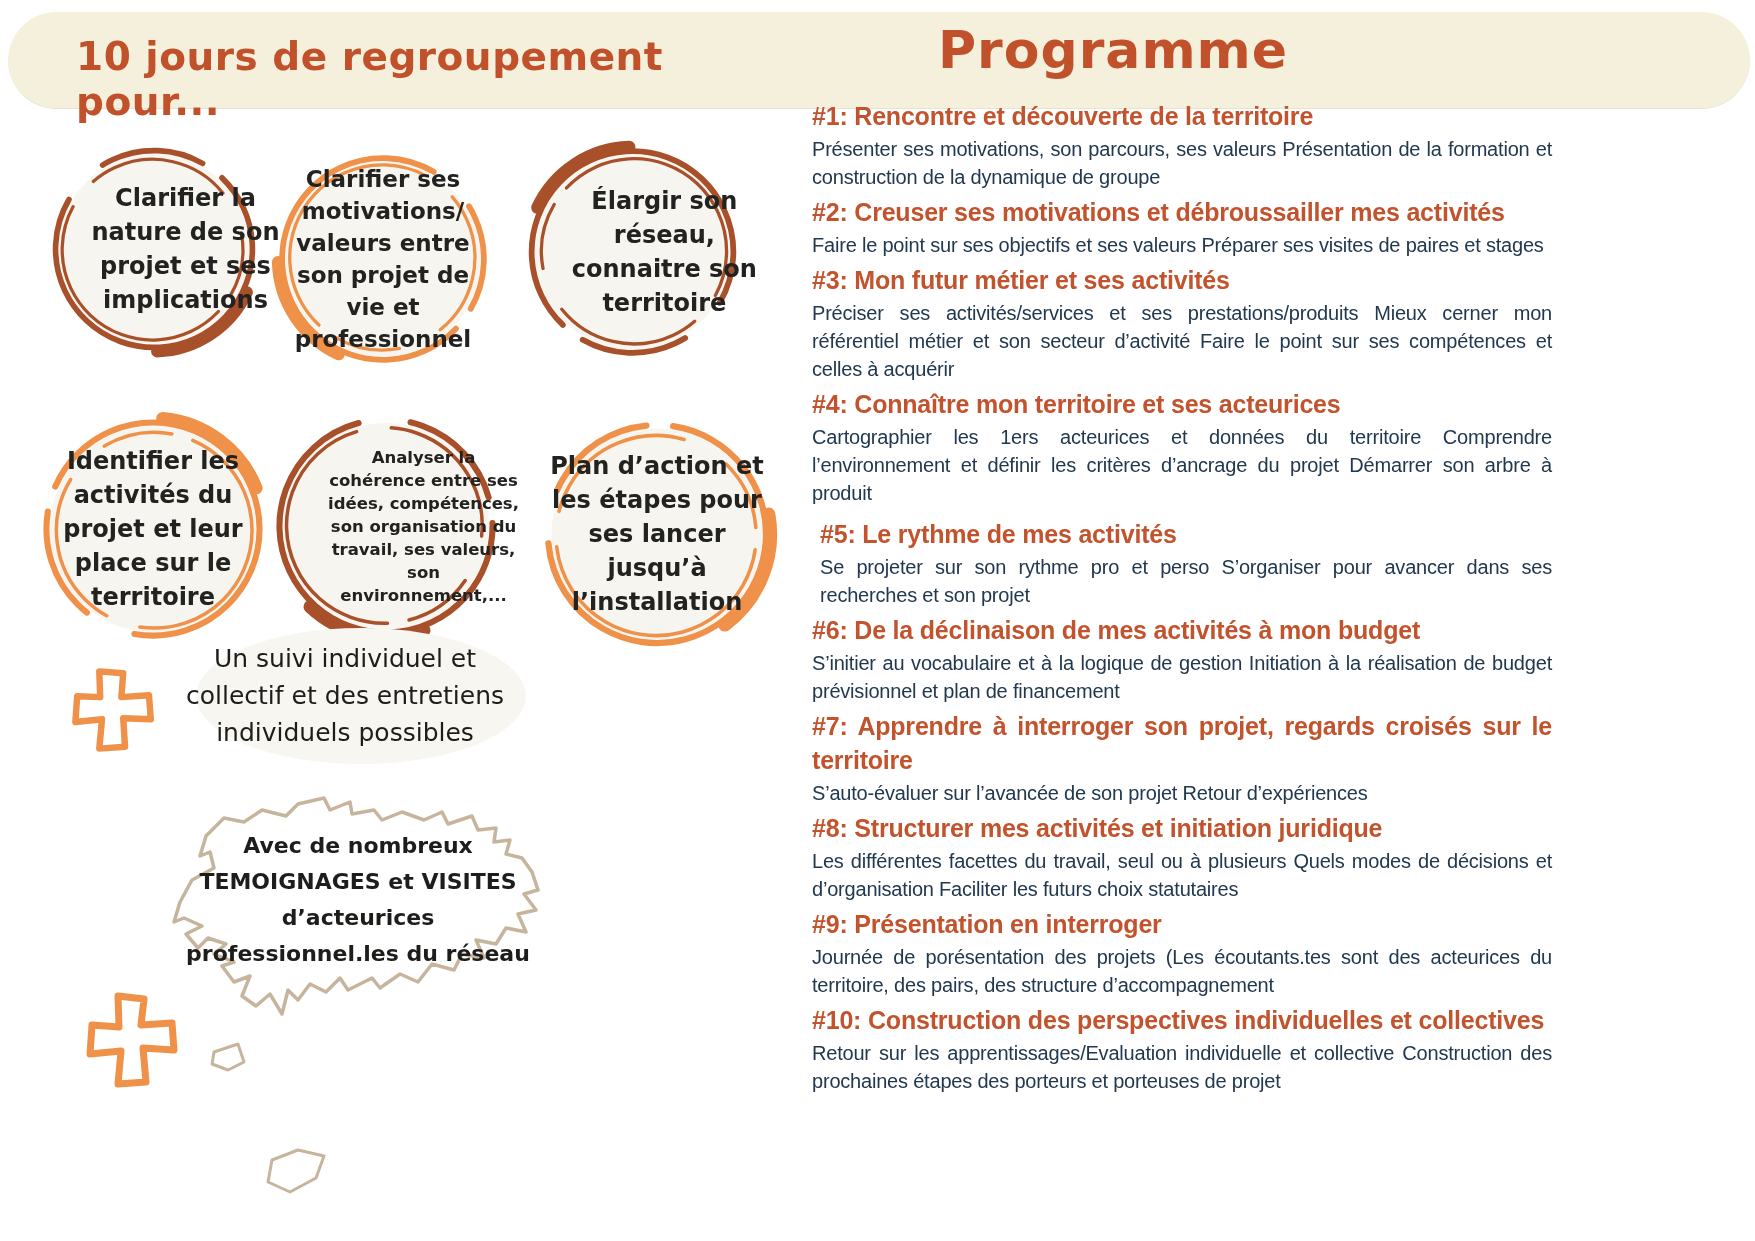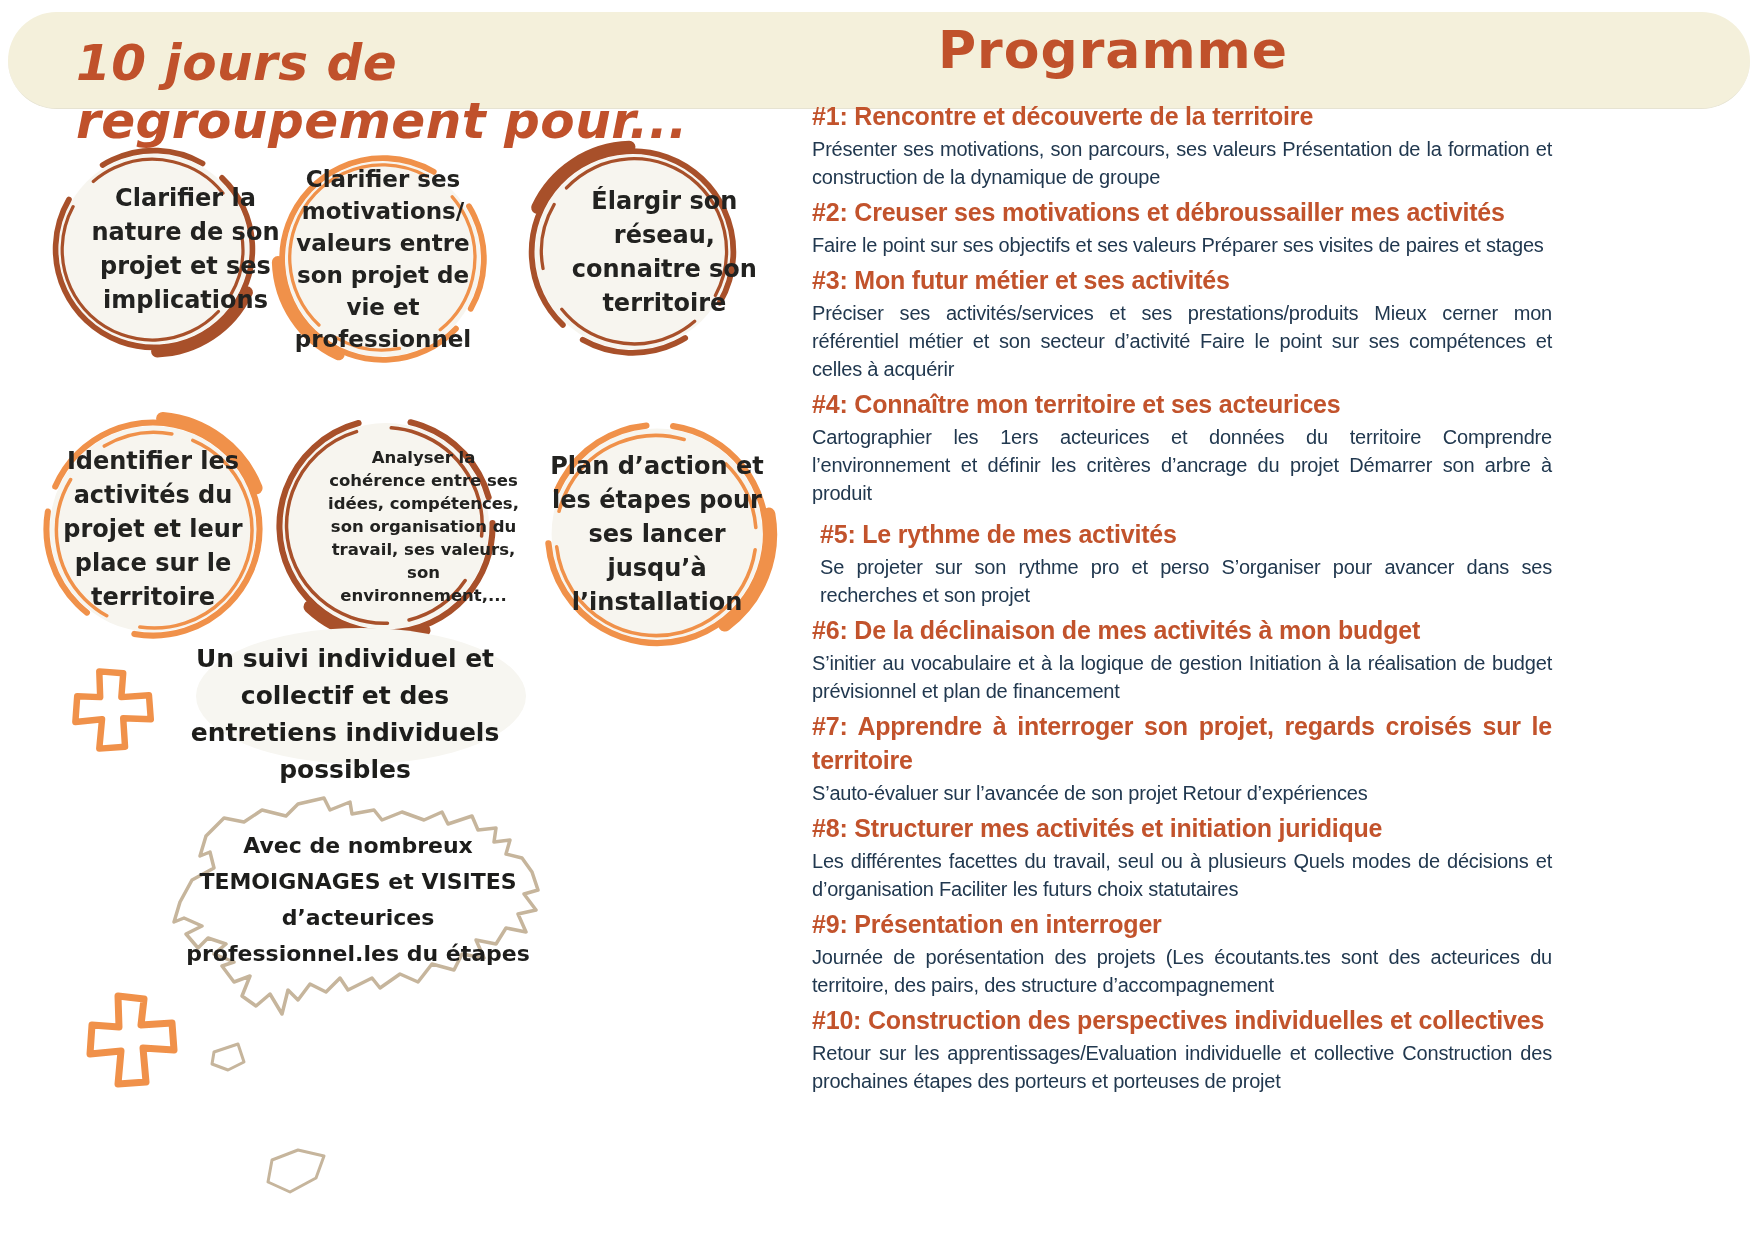--- a/index.html
+++ b/index.html
@@ -9,21 +9,21 @@
     font-family:"DejaVu Sans",sans-serif;
   }
   
   .banner{
     position:absolute;left:8px;top:12px;width:1742px;height:96px;
     background:var(--banner_bg);border-radius:56px;
     border-bottom:1px solid #e6e3d2;
   }
   .banner-title-left{
     position:absolute;left:68px;top:22px;width:660px;
-    font-size:50px;font-weight:bold;color:var(--title);letter-spacing:.5px;font-style:italic;
+    font-size:39px;font-weight:bold;color:var(--title);letter-spacing:.5px;
   }
   .banner-title-right{
     position:absolute;left:930px;top:8px;width:430px;text-align:left;
     font-size:52px;font-weight:bold;color:var(--title);letter-spacing:1px;
   }
   
   .circle{
     position:absolute;display:flex;align-items:center;justify-content:center;
   }
   .circle svg{position:absolute;inset:0;width:100%;height:100%;}
@@ -42,21 +42,21 @@
   .rot250 svg{transform:rotate(250deg);}
   .rot45 svg{transform:rotate(45deg);}
   
   .plus{position:absolute;}
   .blob{
     position:absolute;left:196px;top:628px;width:330px;height:136px;
     background:var(--blob);border-radius:50%;
   }
   .note-1{
     position:absolute;left:170px;top:640px;width:350px;text-align:center;
-    font-size:25px;line-height:37px;font-weight:700;color:#1d1d1b;
+    font-size:25px;line-height:37px;font-weight:400;color:#1d1d1b;
   }
   .note-2{
     position:absolute;left:178px;top:828px;width:360px;text-align:center;
     font-size:22px;line-height:36px;font-weight:700;color:#1d1d1b;z-index:3;
   }
   .map-wrap{position:absolute;left:140px;top:752px;width:410px;height:480px;}
   
   .programme{
     position:absolute;left:812px;top:99px;width:740px;
     font-family:"Liberation Sans",sans-serif;color:var(--body);
@@ -159,21 +159,21 @@
              L94 210 L74 202 L86 192 L68 186 L58 196 L46 182 L62 174 L44 166 L34 170 Z" fill="none" stroke="currentColor" stroke-width="3.5" stroke-linejoin="round"></path>
     <path d="M74 300 L98 292 L104 310 L88 318 L72 312 Z" fill="none" stroke="currentColor" stroke-width="3" stroke-linejoin="round"></path>
     <path d="M132 408 L158 398 L184 404 L176 426 L150 440 L128 430 Z" fill="none" stroke="currentColor" stroke-width="3" stroke-linejoin="round"></path>
   </svg>
 </div>
 <div class="plus orange" style="left:82px;top:988px;width:100px;height:104px">
   <svg viewBox="0 0 100 100" width="100" height="104">
     <path d="M36 6 L62 9 L59 35 L90 33 L92 60 L61 58 L64 92 L36 94 L39 61 L8 64 L10 35 L37 37 Z" fill="none" stroke="currentColor" stroke-width="7" stroke-linejoin="round"></path>
   </svg>
 </div>
-<div class="note-2">Avec de nombreux TEMOIGNAGES et VISITES d’acteurices professionnel.les du étapes</div>
+<div class="note-2">Avec de nombreux TEMOIGNAGES et VISITES d’acteurices professionnel.les du réseau</div>
 
 <div class="programme">
   <div class="prog-section">
     <p class="prog-heading">#1: Rencontre et découverte de la territoire</p>
     <p class="prog-body">Présenter ses motivations, son parcours, ses valeurs Présentation de la formation et construction de la dynamique de groupe</p>
   </div>
   <div class="prog-section">
     <p class="prog-heading">#2: Creuser ses motivations et débroussailler mes activités</p>
     <p class="prog-body">Faire le point sur ses objectifs et ses valeurs Préparer ses visites de paires et stages</p>
   </div>

